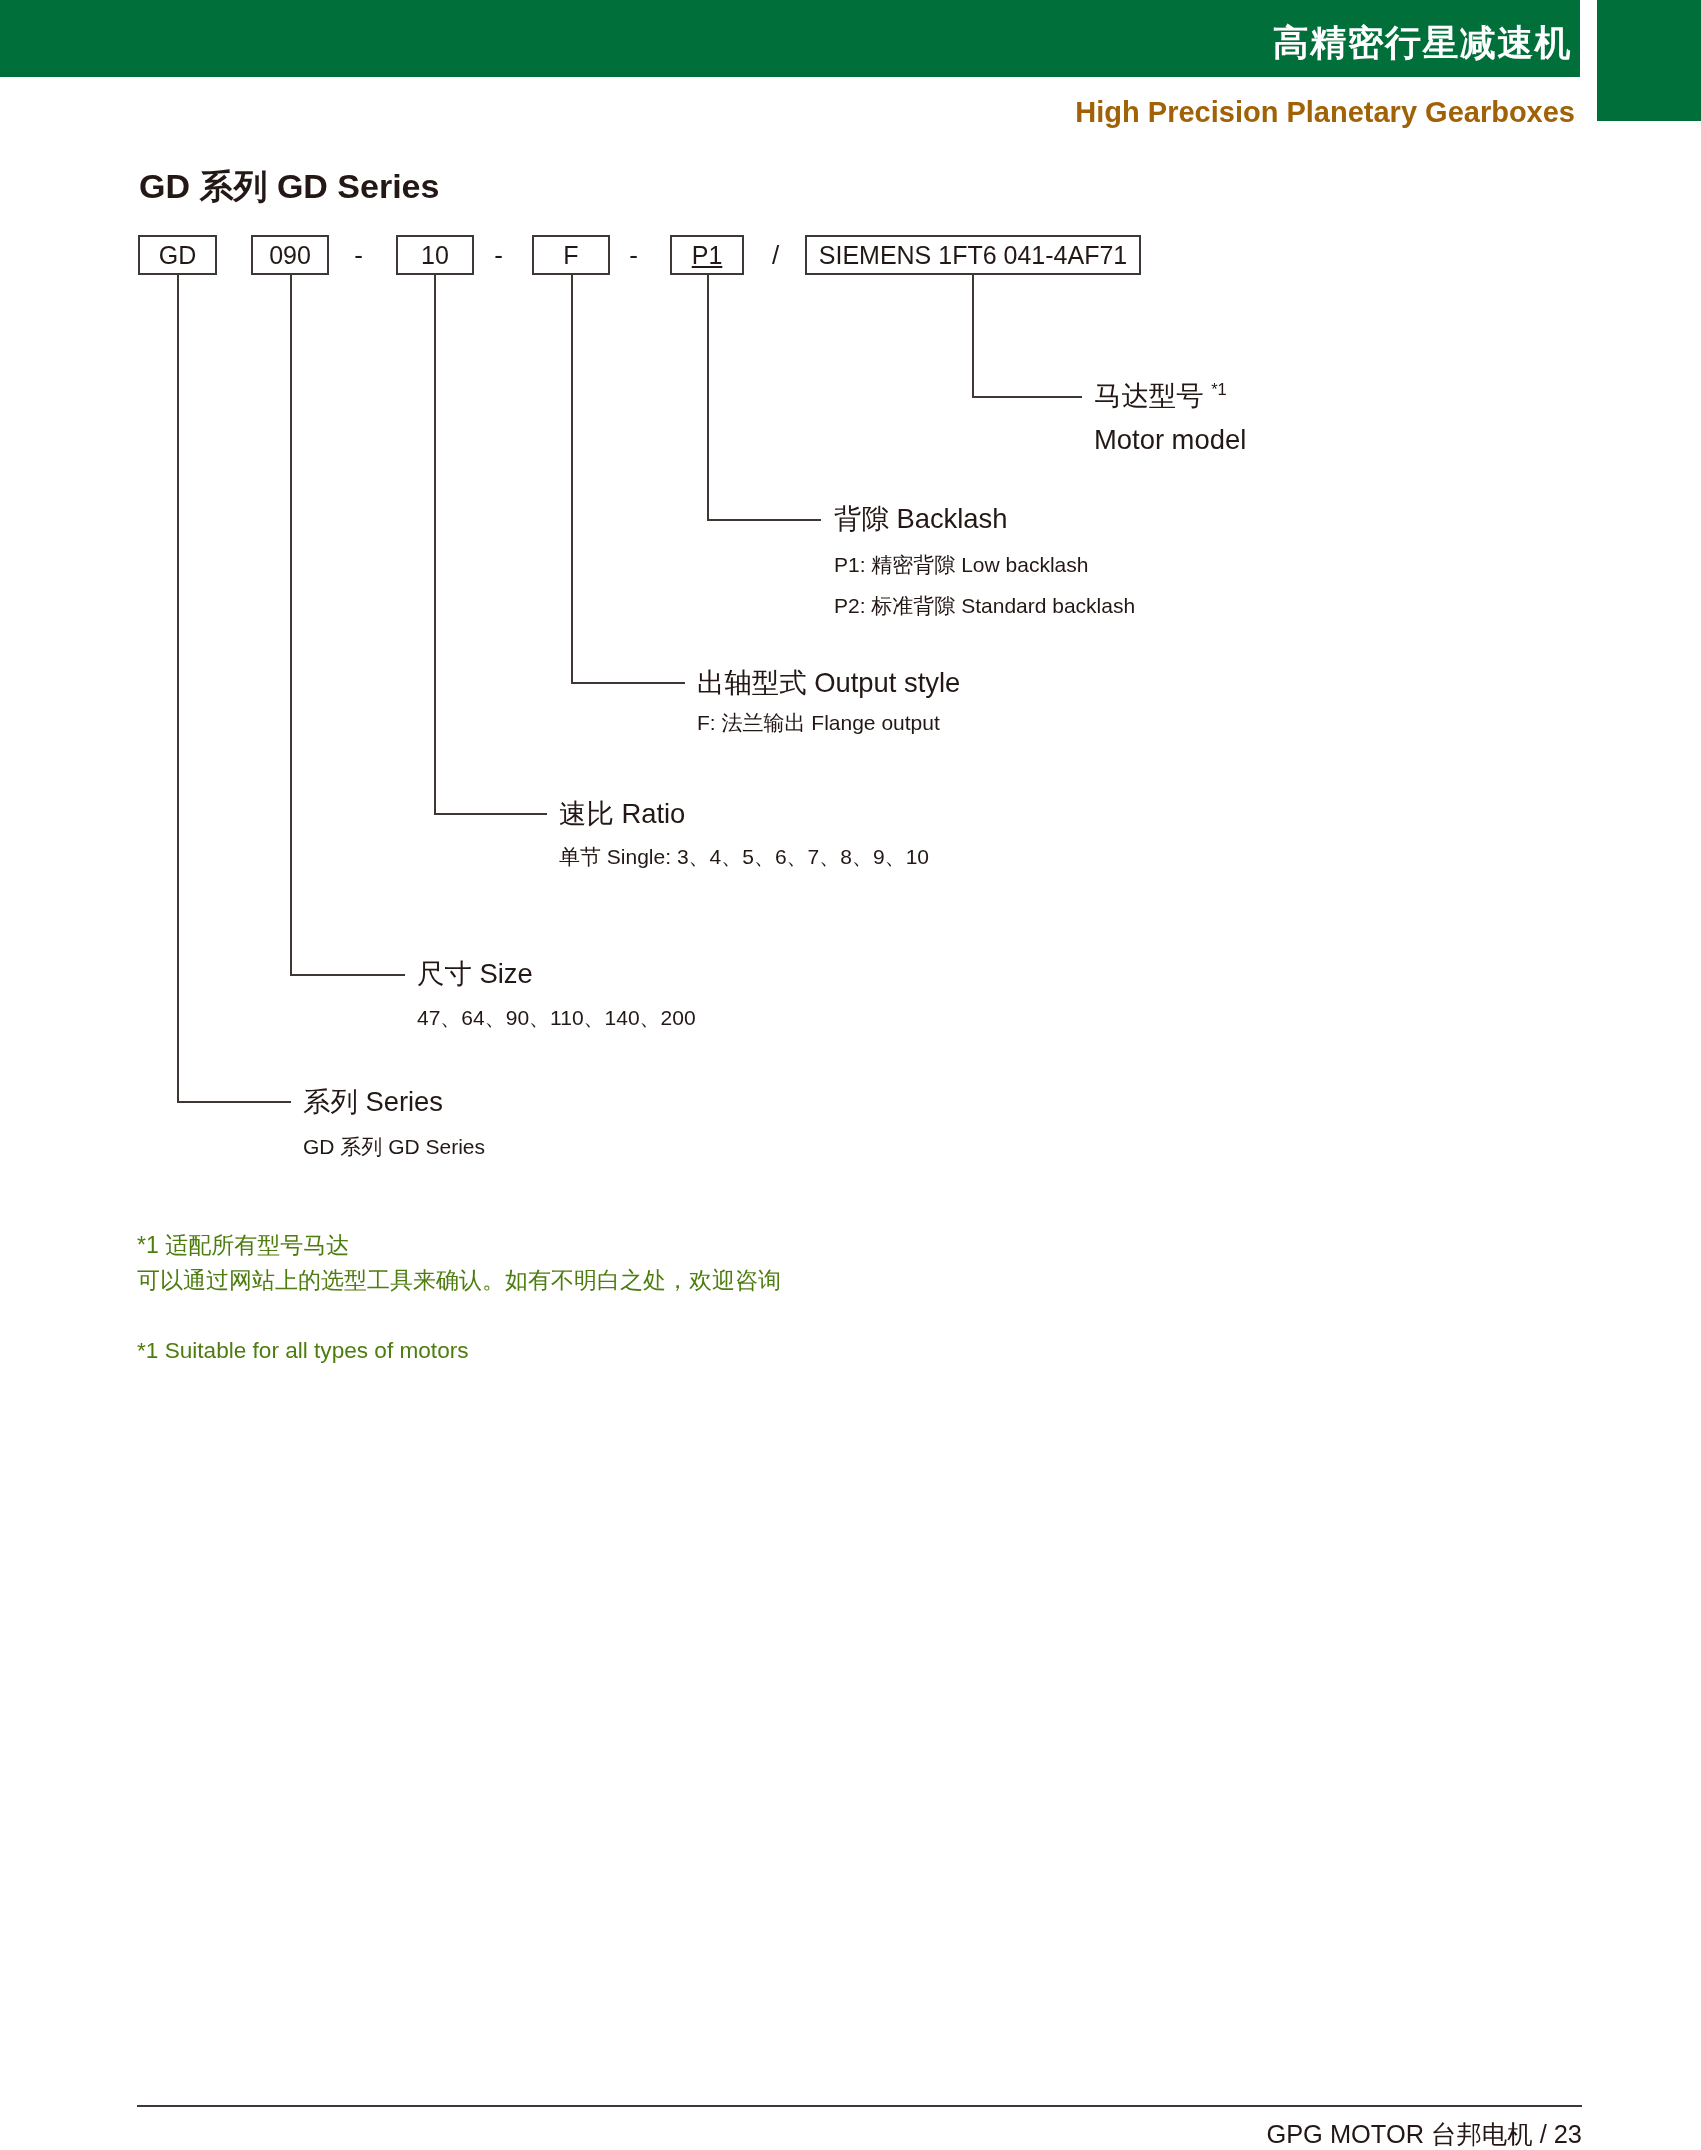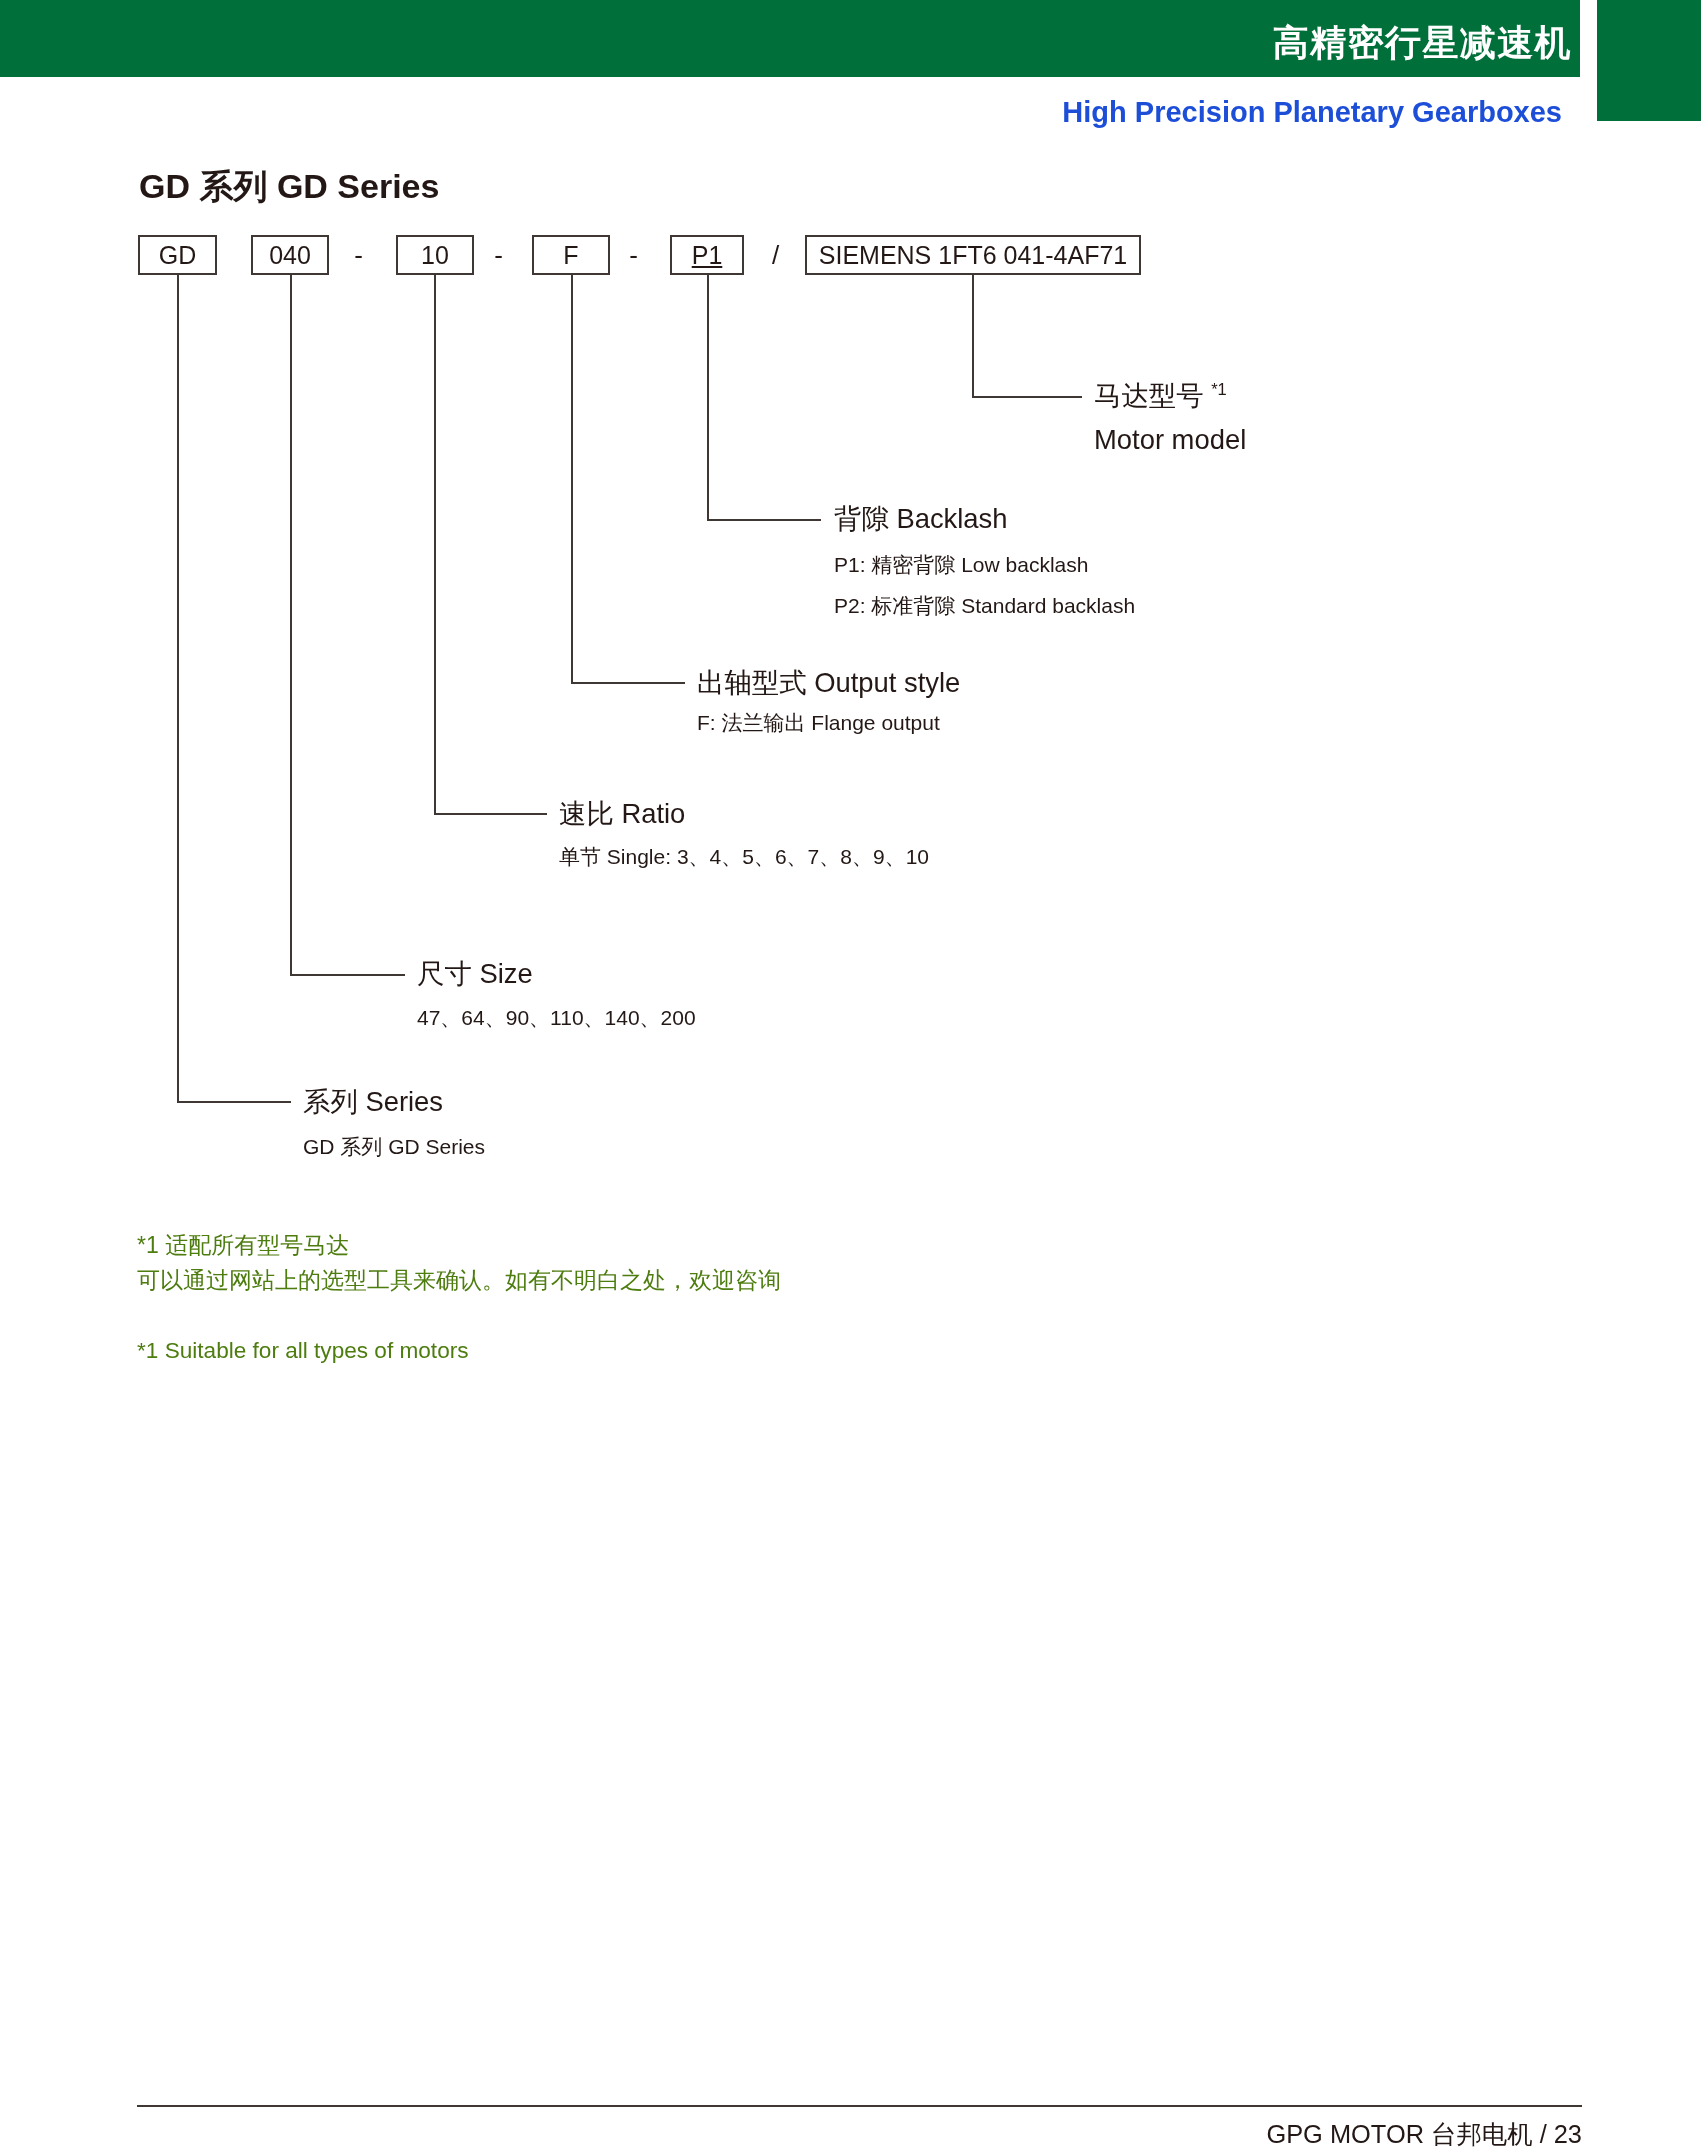--- a/index.html
+++ b/index.html
@@ -13,22 +13,22 @@
   }
   
   .bar-main{position:absolute;left:0;top:0;width:1580px;height:77px;background:#006F3A;}
   .bar-strip{position:absolute;left:1597px;top:0;width:105px;height:121px;background:#006F3A;}
   .hdr-cn{
     position:absolute;top:0;right:130px;height:86px;
     display:flex;align-items:center;
     font-size:36px;font-weight:bold;color:#ffffff;letter-spacing:1.4px;
   }
   .hdr-en{
-    position:absolute;top:97px;right:140px;
-    font-size:29px;font-weight:bold;color:#1d4ed8;line-height:30px;
+    position:absolute;top:97px;right:127px;
+    font-size:29px;font-weight:bold;color:#a16207;line-height:30px;
   }
   
   .page-title{
     position:absolute;left:139px;top:168px;
     font-size:34px;font-weight:bold;line-height:37px;letter-spacing:0px;
   }
   
   .code-box{
     position:absolute;top:235px;height:40px;box-sizing:border-box;
     border:2.1px solid #3F3733;background:#ffffff;
@@ -67,21 +67,21 @@
 <div id="page">
 
   <div class="bar-main"></div>
   <div class="bar-strip"></div>
   <div class="hdr-cn">高精密行星减速机</div>
   <div class="hdr-en">High Precision Planetary Gearboxes</div>
 
   <div class="page-title">GD 系列 GD Series</div>
 
   <div class="code-box" style="left:138px;width:79px;">GD</div>
-  <div class="code-box" style="left:251px;width:78px;">040</div>
+  <div class="code-box" style="left:251px;width:78px;">090</div>
   <div class="code-sep" style="left:345px;">-</div>
   <div class="code-box" style="left:396px;width:78px;">10</div>
   <div class="code-sep" style="left:485px;">-</div>
   <div class="code-box" style="left:532px;width:78px;">F</div>
   <div class="code-sep" style="left:620px;">-</div>
   <div class="code-box" style="left:670px;width:74px;text-decoration:underline;">P1</div>
   <div class="code-sep" style="left:762px;">/</div>
   <div class="code-box" style="left:805px;width:336px;">SIEMENS 1FT6 041-4AF71</div>
 
   <div class="vline" style="left:177px;top:275px;height:828px;"></div>

